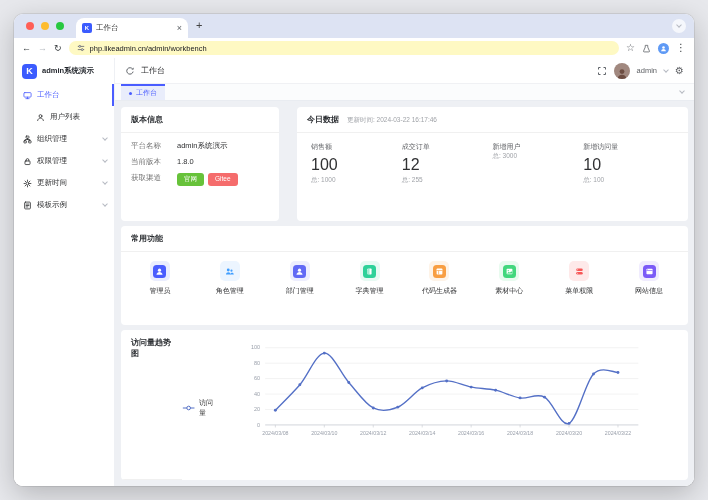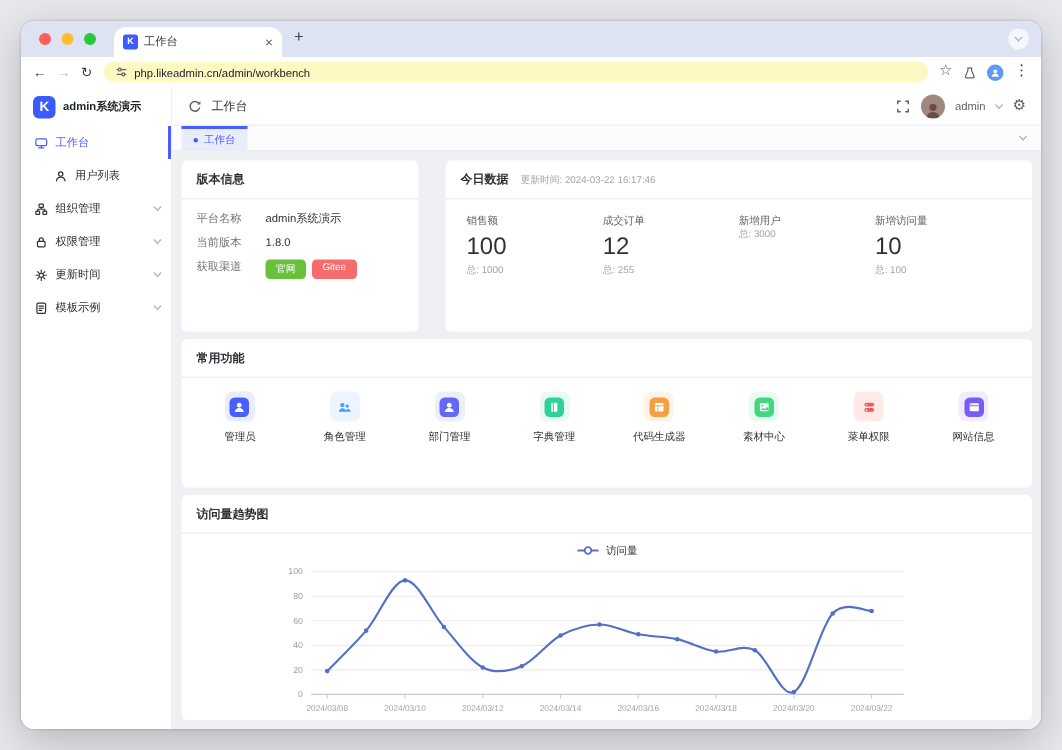--- a/index.html
+++ b/index.html
@@ -70,21 +70,21 @@
   .stat{flex:1}
   .stat-label{font-size:7px;color:#606266}
   .stat-value{font-size:16px;color:#303133;margin:4px 0 2px}
   .stat-total{font-size:6.5px;color:#a0a3a8}
   .fn-card{height:99px;flex-shrink:0}
   .fn-row{display:flex;padding:9px 4px 0}
   .fn-item{flex:1;display:flex;flex-direction:column;align-items:center;cursor:pointer}
   .fn-icon{width:20px;height:20px;border-radius:5px;display:flex;align-items:center;justify-content:center}
   .fn-solid{width:13px;height:13px;border-radius:3.5px;display:flex;align-items:center;justify-content:center}
   .fn-item span.fn-label{font-size:7px;color:#303133;margin-top:5px;white-space:nowrap}
-  .chart-card{flex:1;display:flex;flex-direction:column;min-height:0}
+  .chart-card{flex:1;display:flex;flex-direction:row;min-height:0}
   .legend-row{display:flex;justify-content:center;align-items:center;gap:4px;margin-top:6px}
   .legend-label{font-size:7px;color:#333}
   #trend-svg{display:block;margin:2px auto 0}
   text{font-family:"Liberation Sans","DejaVu Sans",sans-serif}
 </style>
 </head>
 <body>
 
 <div class="window">
 

